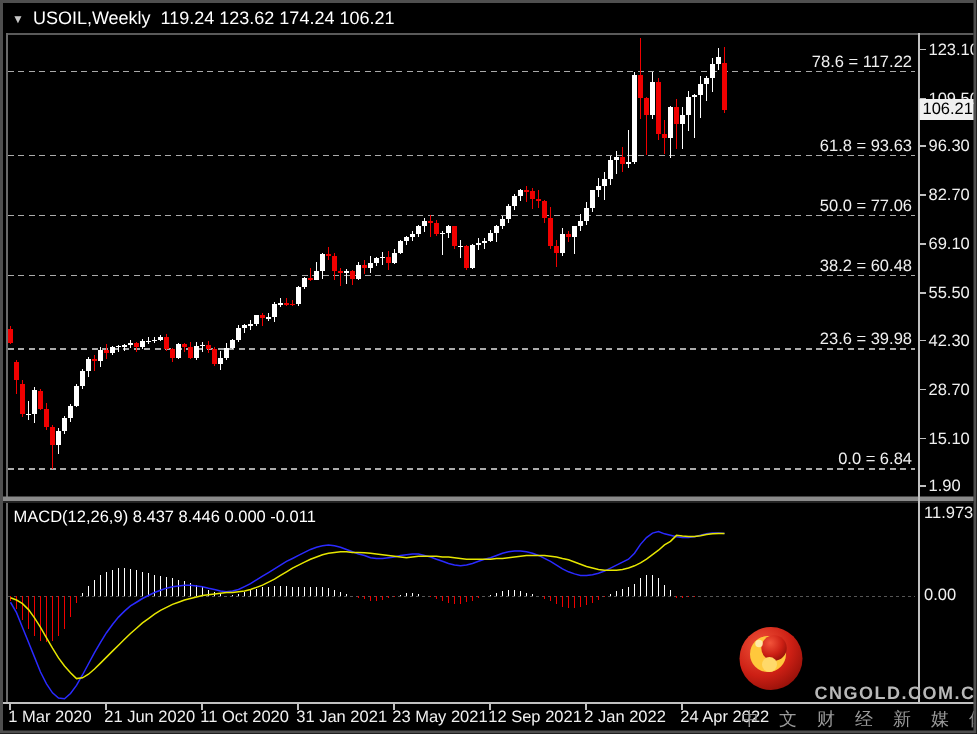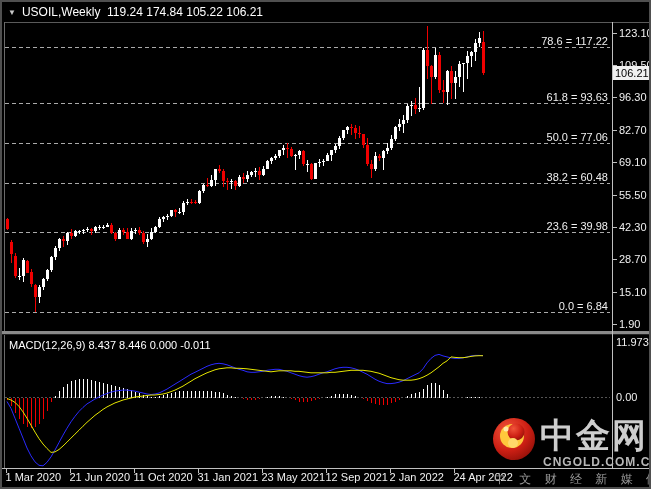--- a/index.html
+++ b/index.html
@@ -435,21 +435,21 @@
       <line x1="465" y1="395.5" x2="465" y2="395.2525" stroke="#ffffff" stroke-width="1" shape-rendering="crispEdges"></line>
       <line x1="469" y1="395.5" x2="469" y2="395.005" stroke="#ffffff" stroke-width="1" shape-rendering="crispEdges"></line>
       <line x1="473" y1="395.5" x2="473" y2="395.005" stroke="#ffffff" stroke-width="1" shape-rendering="crispEdges"></line>
       <line x1="477" y1="395.5" x2="477" y2="395.2525" stroke="#ffffff" stroke-width="1" shape-rendering="crispEdges"></line>
       <polyline points="5,399.5 9,406.4 13,416.3 17,426.2 21,436.1 25,446.0 29,453.9 33,459.9 37,463.3 41,463.8 45,460.3 49,454.9 53,448.0 57,440.5 61,433.1 65,426.2 69,419.8 73,414.3 77,409.4 81,405.4 85,401.9 89,399.5 93,397.0 97,395.0 101,393.0 105,391.5 109,390.1 113,389.1 117,388.6 121,388.1 125,388.1 129,388.6 133,389.1 137,390.1 141,391.0 145,392.0 149,392.5 153,392.0 157,391.0 161,389.1 165,387.1 169,384.6 173,382.1 177,379.7 181,377.2 185,374.7 189,372.2 193,370.3 197,368.3 201,366.3 205,364.3 209,362.8 213,361.8 217,361.3 221,361.8 225,362.8 229,364.3 233,365.8 237,367.3 241,368.3 245,369.8 249,370.3 253,370.3 257,369.8 261,369.3 265,368.3 269,367.8 273,367.3 277,367.3 281,368.3 285,369.3 289,370.8 293,372.2 297,373.7 301,374.7 305,375.2 309,374.7 313,373.7 317,372.2 321,370.8 325,369.8 329,368.3 333,366.8 337,365.8 341,365.3 345,365.3 349,365.8 353,366.8 357,368.3 361,370.3 365,372.2 369,374.7 373,377.2 377,379.2 381,380.6 385,381.6 389,381.6 393,381.1 397,380.2 401,378.7 405,376.7 409,374.7 413,372.7 417,370.8 421,366.8 425,360.9 429,356.4 433,353.4 437,352.4 441,353.9 445,354.9 449,355.9 453,356.4 457,356.4 461,355.9 465,354.9 469,353.9 473,353.4 477,353.4 481,353.7" fill="none" stroke="#2a2aff" stroke-width="1"></polyline>
       <polyline points="5,396.5 9,398.0 13,400.4 17,404.4 21,409.9 25,416.3 29,423.2 33,430.1 37,436.6 41,442.0 45,446.5 49,450.4 53,449.9 57,447.5 61,444.0 65,440.1 69,436.1 73,432.1 77,428.2 81,424.2 85,420.3 89,416.8 93,413.3 97,410.4 101,407.4 105,404.9 109,402.9 113,400.9 117,399.5 121,398.0 125,397.0 129,396.0 133,395.0 137,394.5 141,394.0 145,393.5 149,393.0 153,393.0 157,392.5 161,392.0 165,391.0 169,389.6 173,388.1 177,386.1 181,384.1 185,381.6 189,379.2 193,376.7 197,374.7 201,372.7 205,370.8 209,369.3 213,367.8 217,366.8 221,366.3 225,365.8 229,365.8 233,366.3 237,366.3 241,366.5 245,366.8 249,367.3 253,367.8 257,368.3 261,368.8 265,369.3 269,369.8 273,369.3 277,368.8 281,368.8 285,368.8 289,368.8 293,369.3 297,369.3 301,369.8 305,370.3 309,370.8 313,370.8 317,370.8 321,370.8 325,370.8 329,370.3 333,370.3 337,369.8 341,369.3 345,368.8 349,368.3 353,368.3 357,368.3 361,368.3 365,368.8 369,369.3 373,370.3 377,371.2 381,372.7 385,374.2 389,375.7 393,376.7 397,377.7 401,378.2 405,378.2 409,378.2 413,377.7 417,376.7 421,375.2 425,373.2 429,370.8 433,367.8 437,364.8 441,361.3 445,358.9 449,354.9 453,355.4 457,355.7 461,355.7 465,355.2 469,354.4 473,353.9 477,353.7 481,353.7" fill="none" stroke="#e6e600" stroke-width="1"></polyline>
     </svg>
 
   <div id="title-bar" class="ovl">
     <span id="title-tri">▼</span>
-    <span>USOIL,Weekly  119.24 174.84 105.22 106.21</span>
+    <span>USOIL,Weekly  119.24 123.62 174.24 106.21</span>
   </div>
 
   <div id="macd-label" class="ovl">MACD(12,26,9) 8.437 8.446 0.000 -0.011</div>
 
   <div id="price-box" class="ovl">106.21</div>
 
   <div id="m-top" class="ovl">11.973</div>
   <div id="m-zero" class="ovl">0.00</div>
   <div id="m-bot" class="ovl">-14.05</div>
 
@@ -461,17 +461,16 @@
           <stop offset="60%" stop-color="#cc1f14"></stop>
           <stop offset="100%" stop-color="#8e0f08"></stop>
         </radialGradient>
       </defs>
       <circle cx="22" cy="22" r="21" fill="url(#lg)"></circle>
       <circle cx="20" cy="19" r="12" fill="#ffc83c"></circle>
       <circle cx="24" cy="15" r="8.5" fill="url(#lg)"></circle>
       <circle cx="21" cy="26" r="5" fill="#ffd96a"></circle>
       <circle cx="14" cy="12" r="2.5" fill="#ffe9a8"></circle>
     </svg>
-    <div id="wm-name">中金网</div>
     <div id="wm-domain">CNGOLD.COM.CN</div>
     <div id="wm-slogan">中 文 财 经 新 媒 体</div>
   </div>
 </div>
 
 </body></html>

